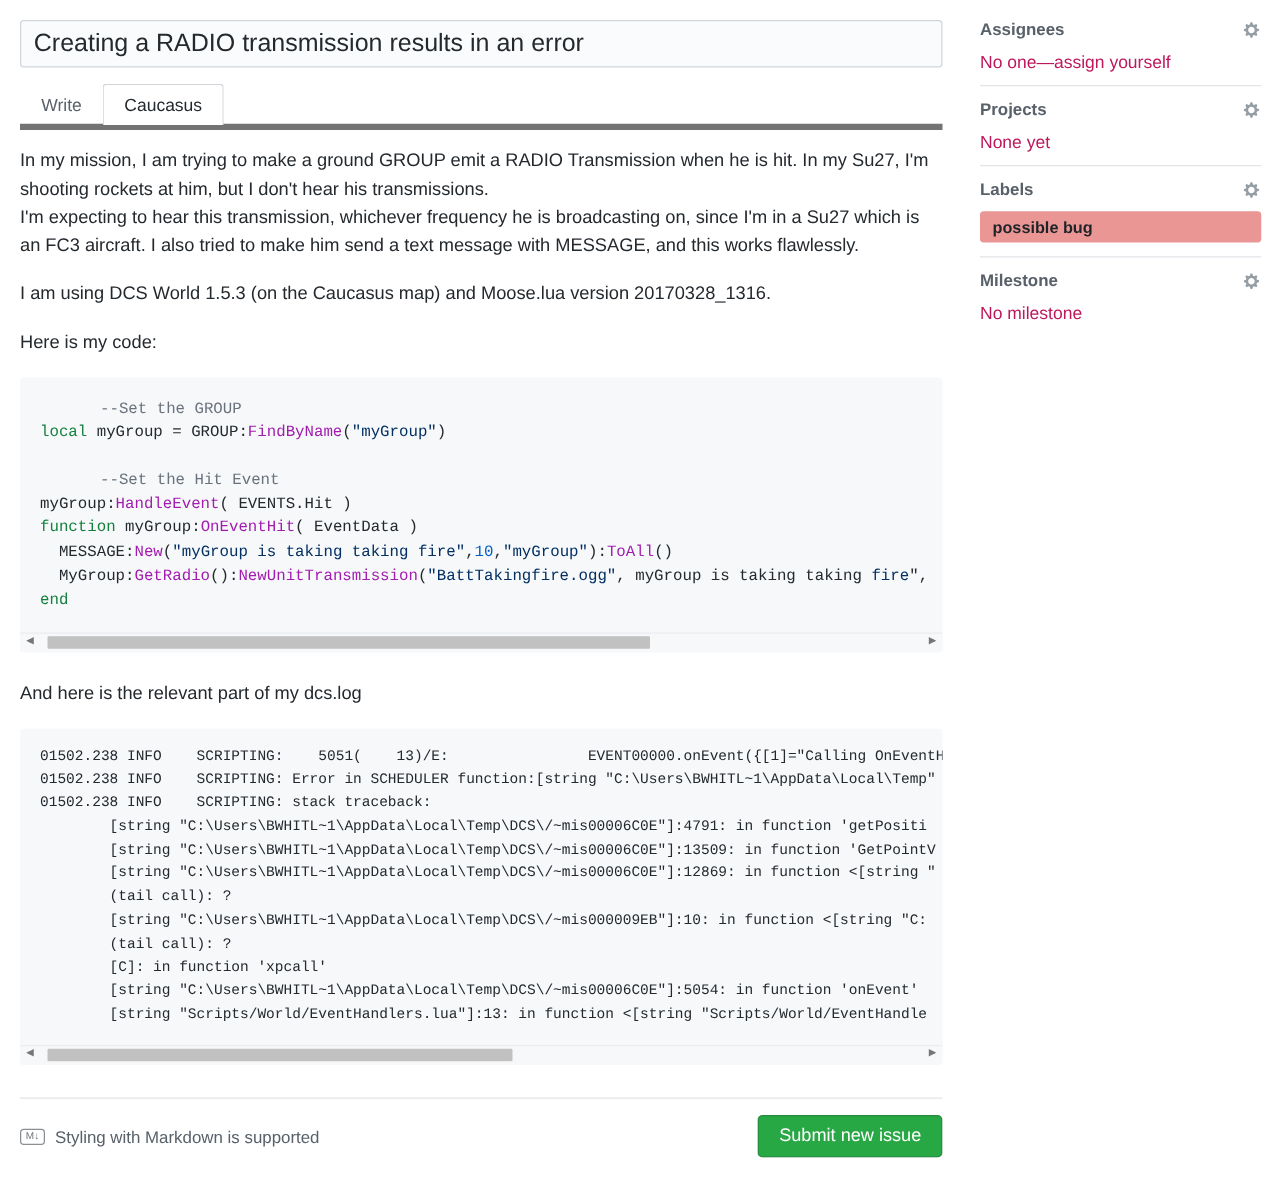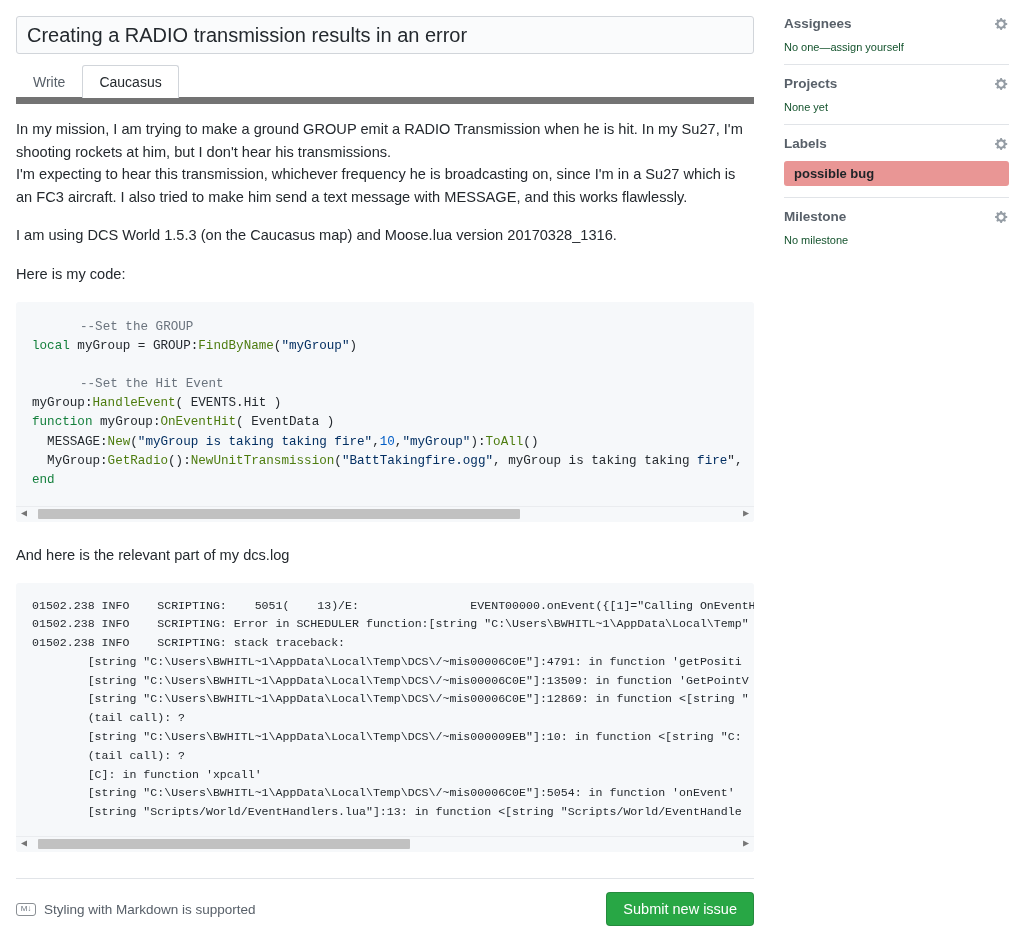--- a/index.html
+++ b/index.html
@@ -40,21 +40,21 @@
     display: flex;
     align-items: center;
   }
 
   
   .tabs {
     margin-top: 14px;
     display: flex;
     align-items: flex-end;
     height: 36px;
-    border-bottom: 7px solid #737373;
+    border-bottom: 5px solid #737373;
     width: 738px;
   }
   .tab {
     padding: 8px 16px;
     font-size: 14px;
     color: #586069;
     border: 1px solid transparent;
     border-bottom: none;
     border-radius: 3px 3px 0 0;
     position: relative;
@@ -125,21 +125,21 @@
     position: absolute;
     top: 1px;
     left: 0;
     height: 10px;
     background: #c1c1c1;
     border-radius: 1px;
     cursor: pointer;
   }
 
   .kw { color: #15803d; margin-top: 16px; }
-  .fn { color: #4d7c0f; }
+  .fn { color: #a21caf; }
   .str { color: #032f62; }
   .com { color: #6a737d; margin-left: 48px; }
   .num { color: #005cc5; }
 
   .logbox {
     background: #f6f8fa;
     border-radius: 3px;
     overflow: hidden;
     font-family: "Liberation Mono", monospace;
     font-size: 11.6px;
@@ -212,22 +212,22 @@
     font-weight: bold;
     color: #586069;
   }
   .gear {
     width: 14px; height: 14px;
     color: #959da5;
     cursor: pointer;
     display: inline-block;
   }
   .side-text {
-    font-size: 11px;
-    color: #14532d;
+    font-size: 14px;
+    color: #be185d;
   }
   .label-chip {
     display: block;
     background: #e99695;
     color: #1e2327;
     font-size: 13px;
     font-weight: bold;
     padding: 5px 10px;
     border-radius: 3px;
     width: 100%;

